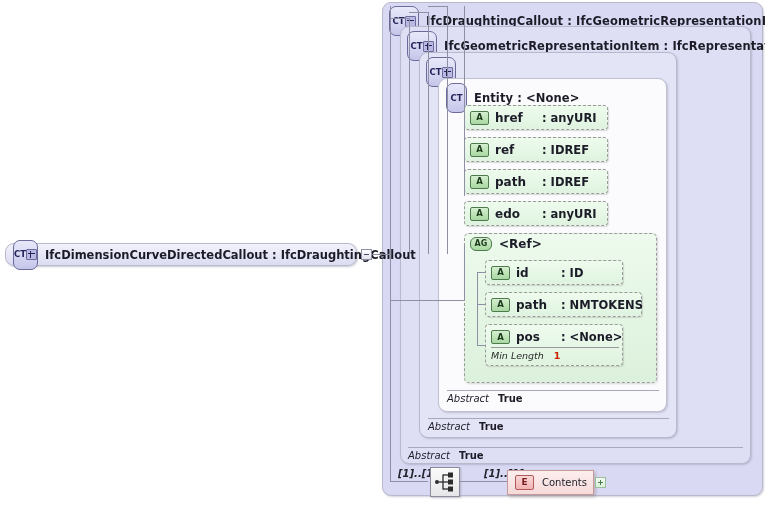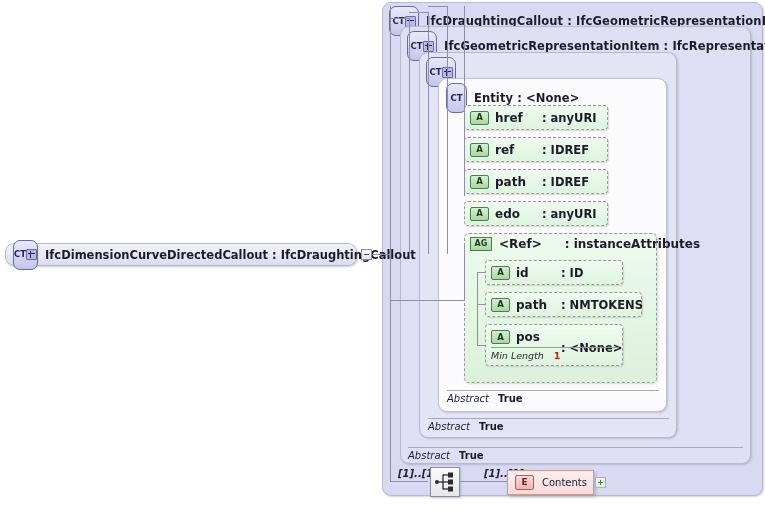--- a/index.html
+++ b/index.html
@@ -103,21 +103,21 @@
     color: #1d3a1d;
     border-radius: 2px 2px 2px 2px;
     flex: none;
   }
   .badge-ag {
     width: 22px; height: 14px;
     border: 1px solid #4e7a4e;
     background: linear-gradient(#d5efd0, #a9d8a2);
     font-size: 8px;
     color: #1d3a1d;
-    border-radius: 0;
+    border-radius: 6px;
     flex: none;
   }
   .aname {
     font-size: 12px;
     font-weight: bold;
     color: #1c1c28;
     white-space: nowrap;
   }
   .atype {
     font-size: 11.5px;
@@ -324,21 +324,20 @@
   <span class="badge badge-a">A</span>
   <span class="aname">edo</span>
   <span class="atype" style="left:77px;">: anyURI</span>
 </div>
 
 <div class="agbox" style="left:464px; top:233px; width:193px; height:150px;"></div>
 
 <div class="abs" style="left:470px; top:237px; display:flex; align-items:center; gap:7px;">
   <span class="badge badge-ag">AG</span>
   <span class="aname">&lt;Ref&gt;</span>
-  <span class="aname" style="margin-left:16px;">: instanceAttributes</span>
 </div>
 
 <div class="line vline" style="left:477px; top:272px; height:73px;"></div>
 <div class="line hline" style="left:477px; top:272px; width:8px;"></div>
 <div class="line hline" style="left:477px; top:304px; width:8px;"></div>
 <div class="line hline" style="left:477px; top:345px; width:8px;"></div>
 
 <div class="attr" style="left:485px; top:260px; width:138px; height:25px;">
   <span class="badge badge-a">A</span>
   <span class="aname">id</span>
@@ -347,21 +346,21 @@
 
 <div class="attr" style="left:485px; top:292px; width:157px; height:25px;">
   <span class="badge badge-a">A</span>
   <span class="aname">path</span>
   <span class="atype" style="left:75px;">: NMTOKENS</span>
 </div>
 
 <div class="attr" style="left:485px; top:324px; width:138px; height:42px; align-items:flex-start; padding-top:5px;">
   <span class="badge badge-a">A</span>
   <span class="aname">pos</span>
-  <span class="atype" style="left:75px; top:16px;text-align:center;">: &lt;None&gt;</span>
+  <span class="atype" style="left:75px; top:5px;text-align:center;">: &lt;None&gt;</span>
   <span class="facet" style="left:5px; top:22px; width:128px;">
     <span>Min Length</span><span class="fval">1</span>
   </span>
 </div>
 
 <div class="abstract" style="left:447px; top:390px; width:212px;">
   <i>Abstract</i><b>True</b>
 </div>
 
 <div class="abstract" style="left:428px; top:418px; width:241px;">

